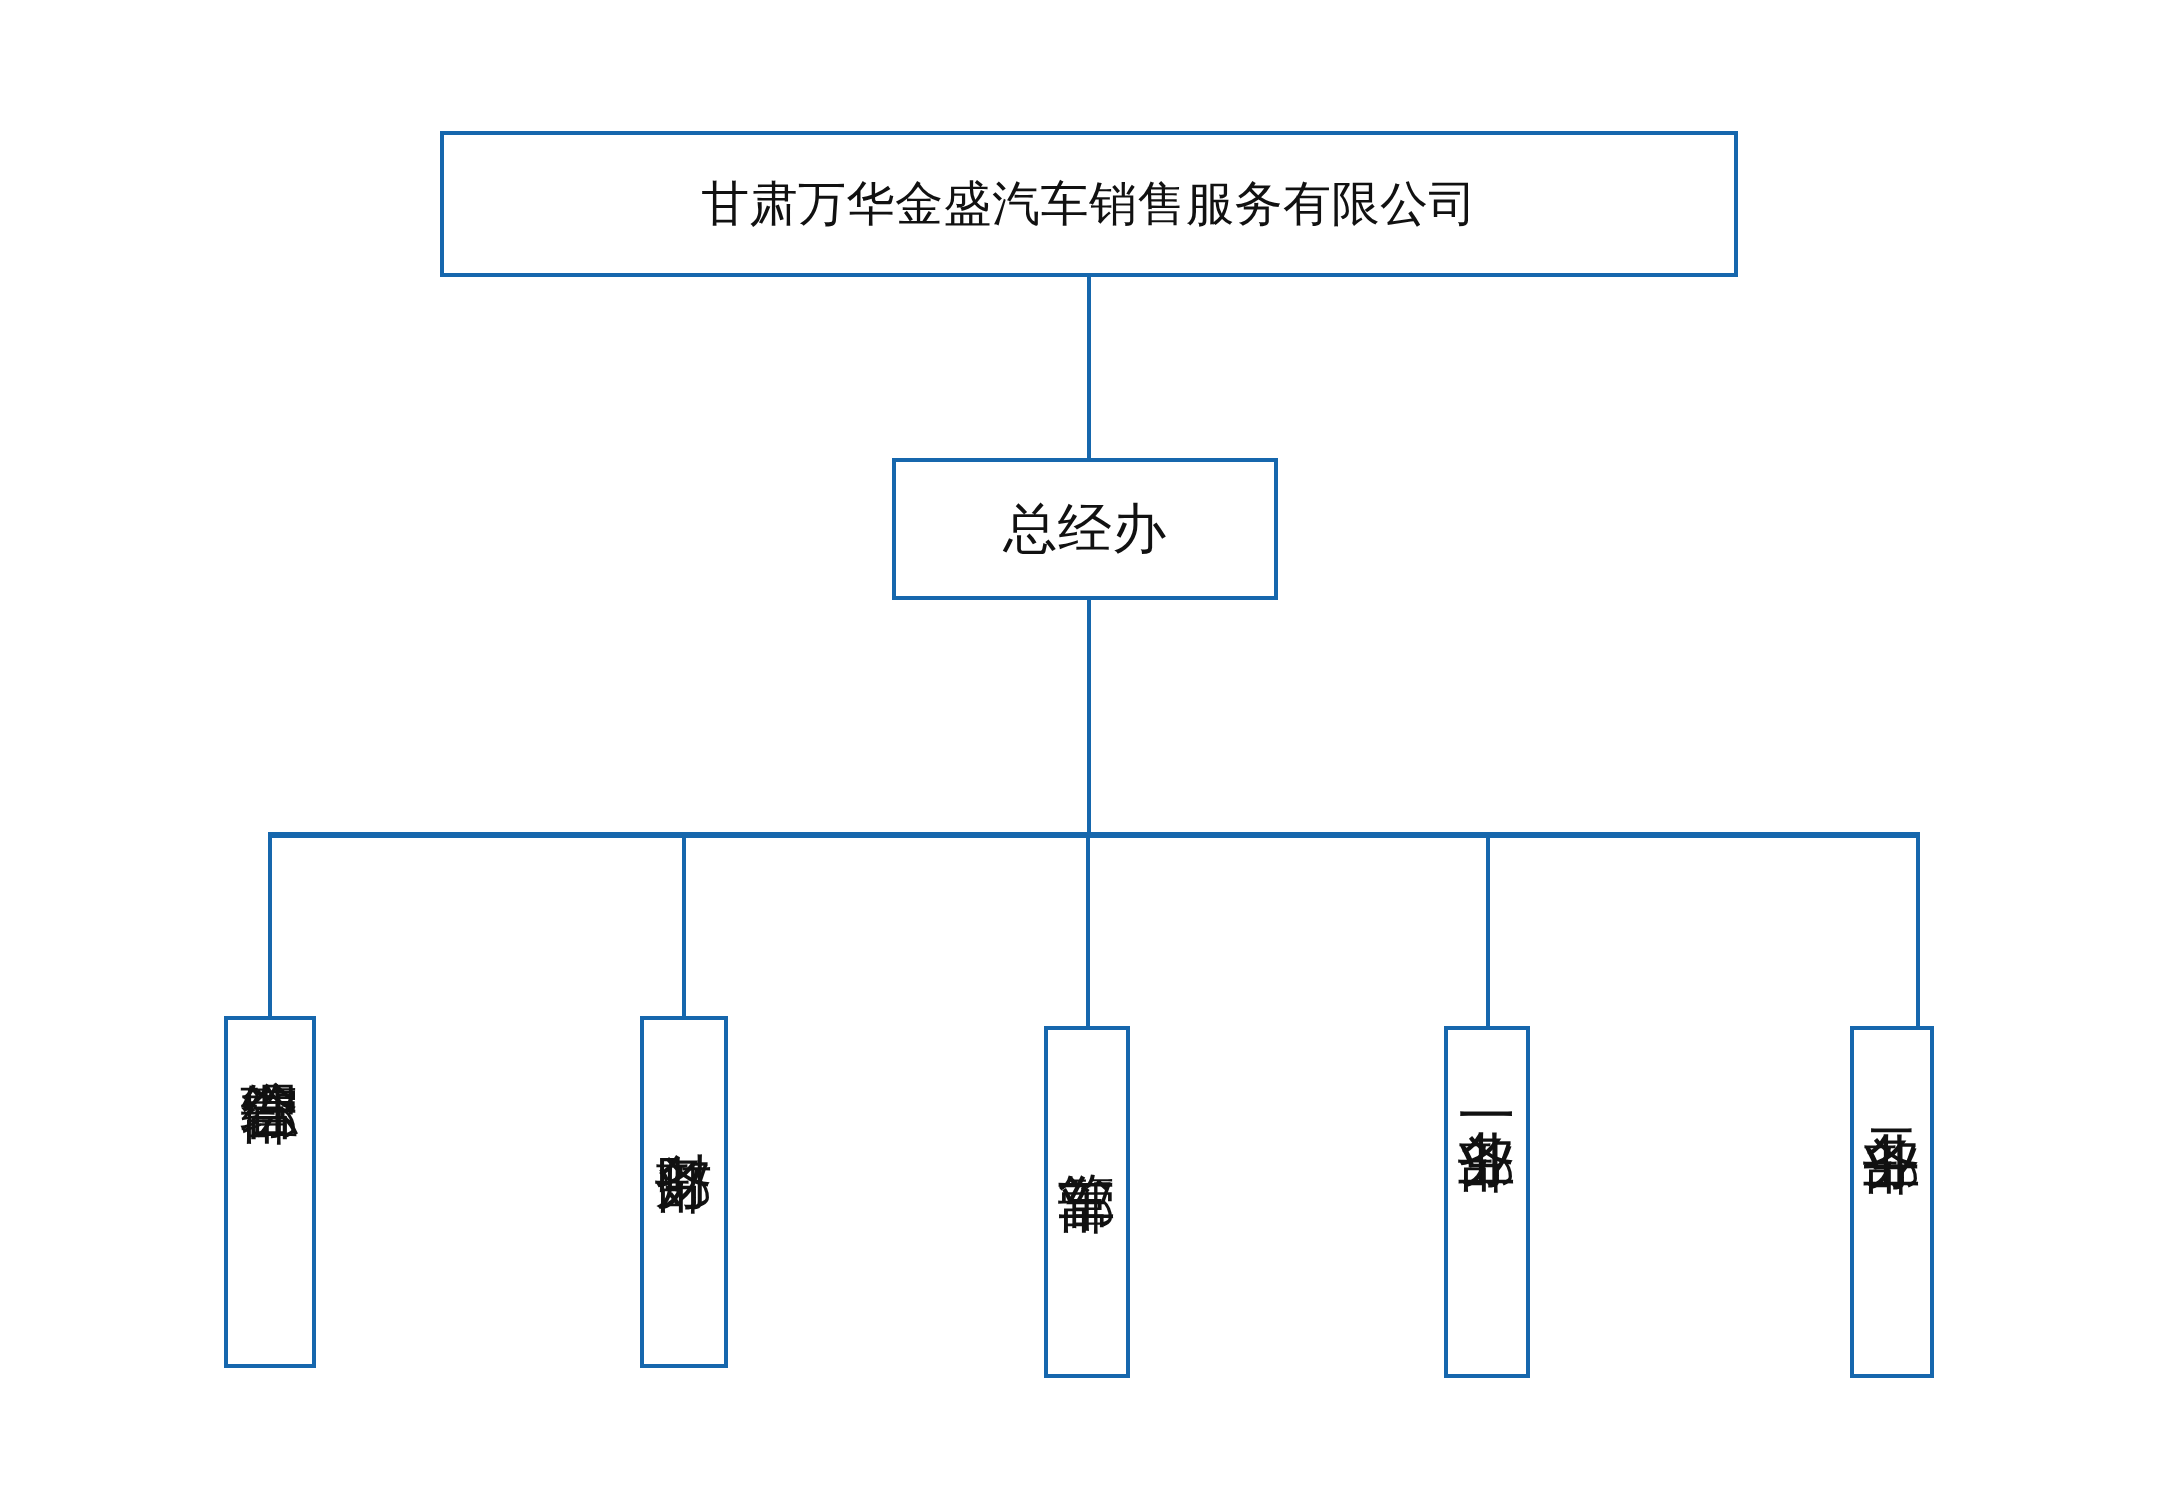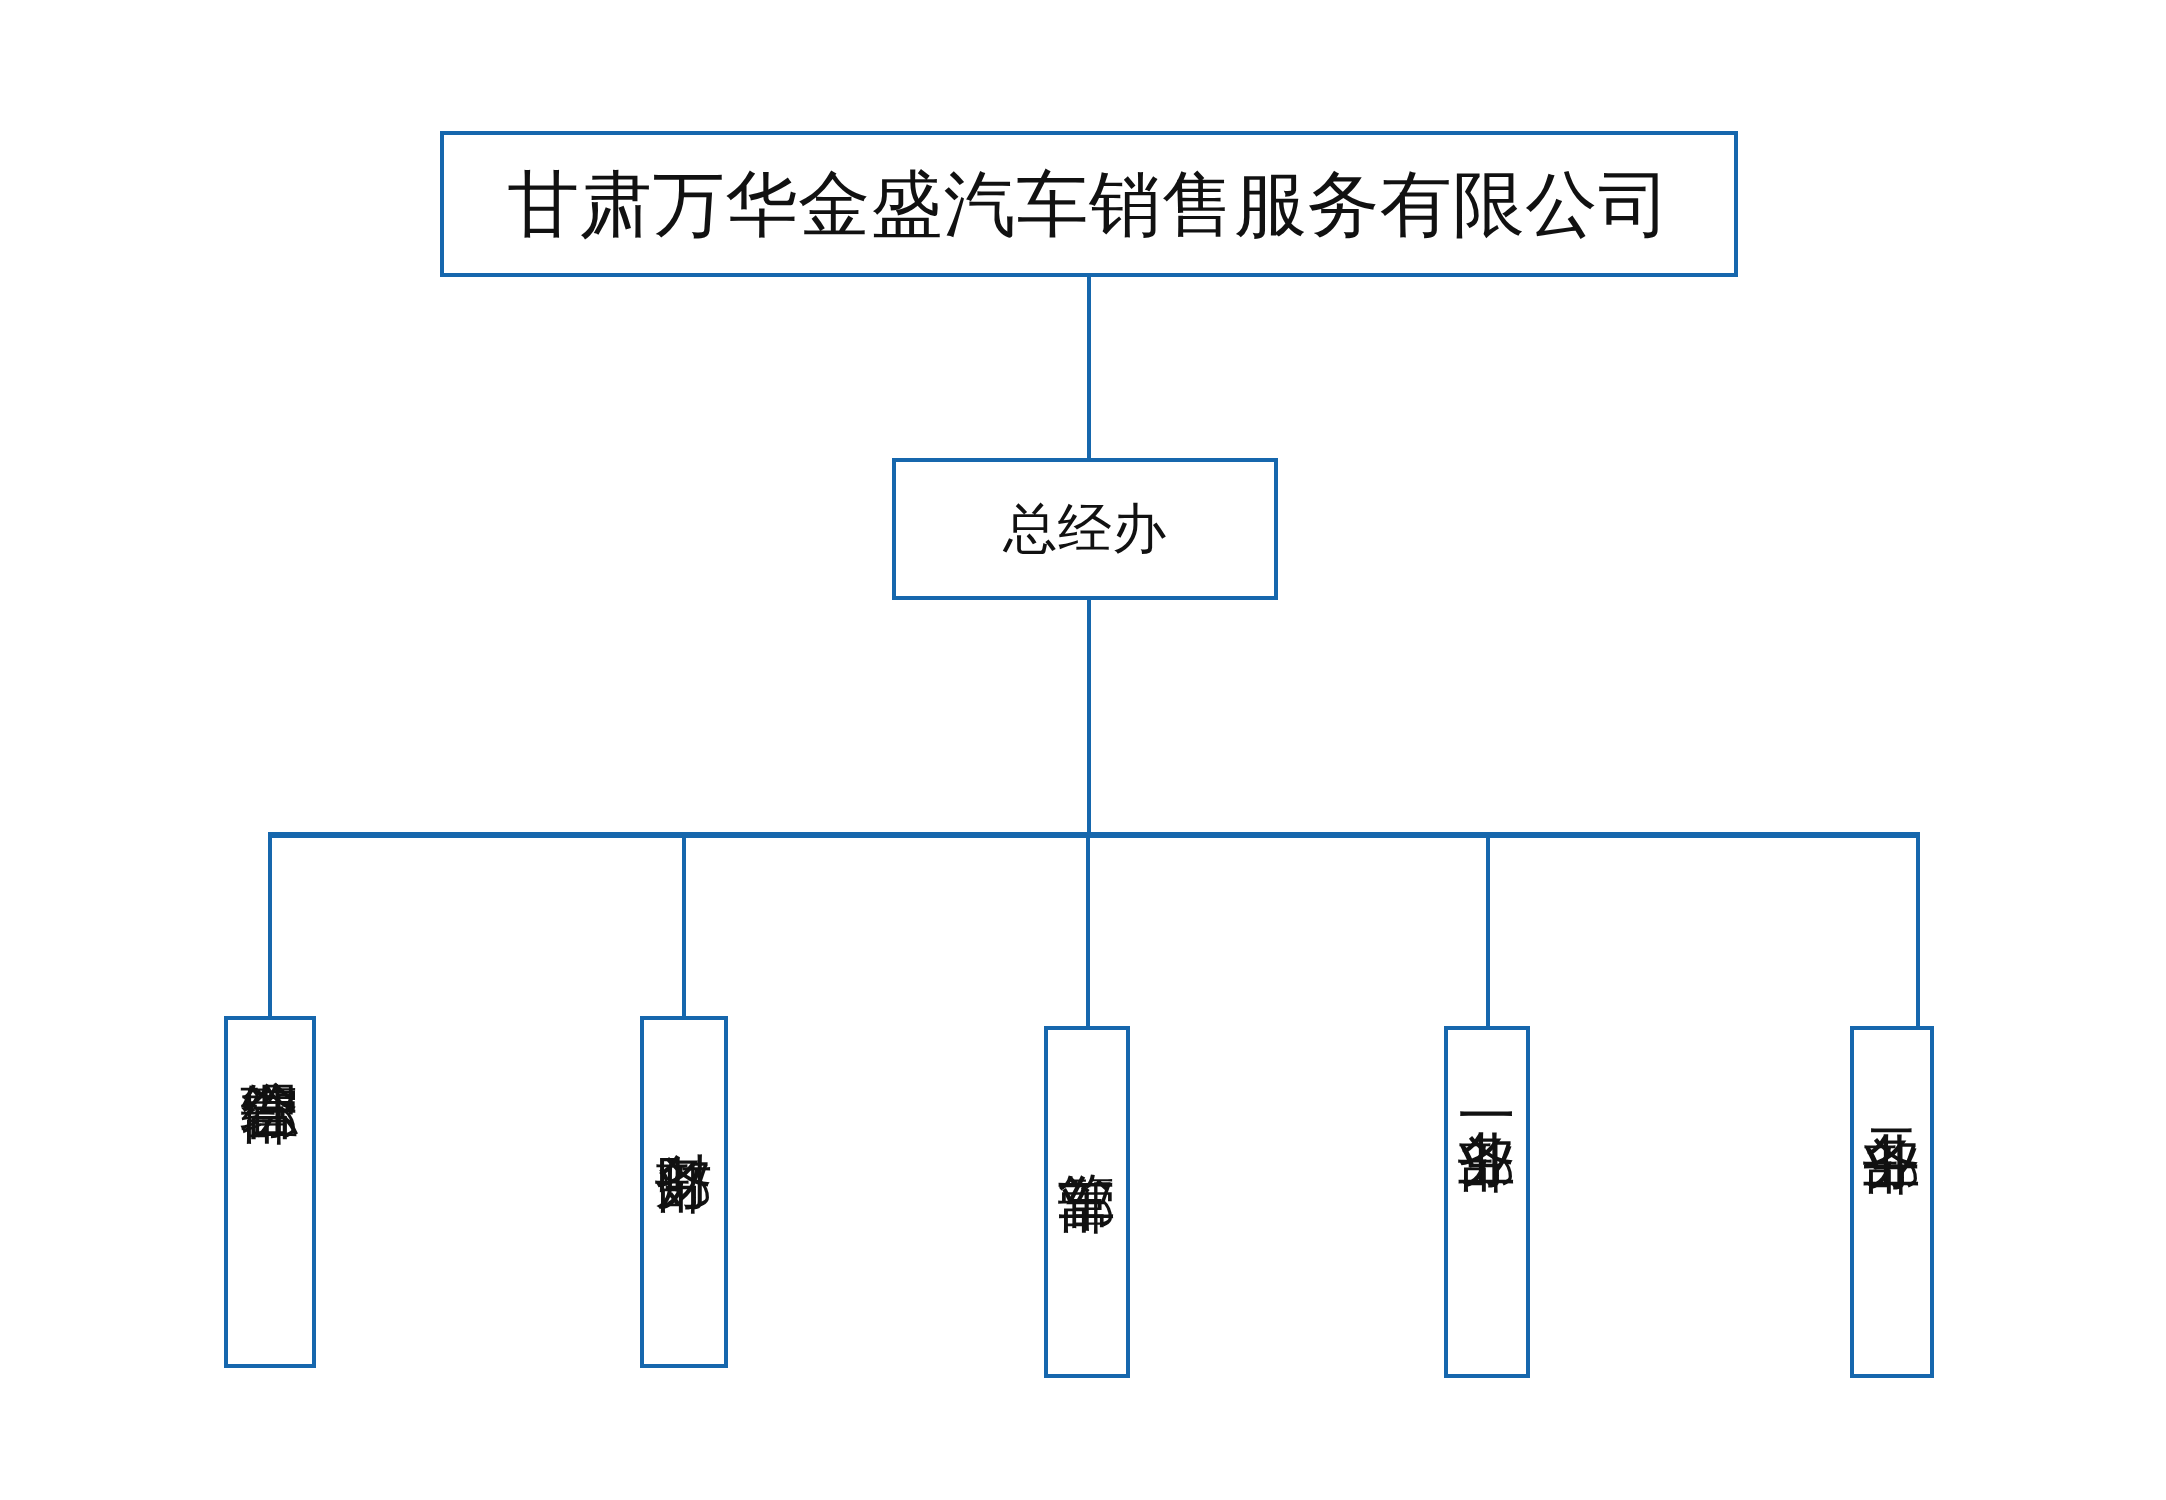--- a/index.html
+++ b/index.html
@@ -37,21 +37,21 @@
     white-space: nowrap;
   }
   
   #node-root {
     left: 440px;
     top: 131px;
     width: 1298px;
     height: 146px;
   }
   #node-root .node-label {
-    font-size: 72px;
+    font-size: 48px;
   }
   
   #node-gm {
     left: 892px;
     top: 458px;
     width: 386px;
     height: 142px;
     text-align: center;
   }
   #node-gm .node-label {

